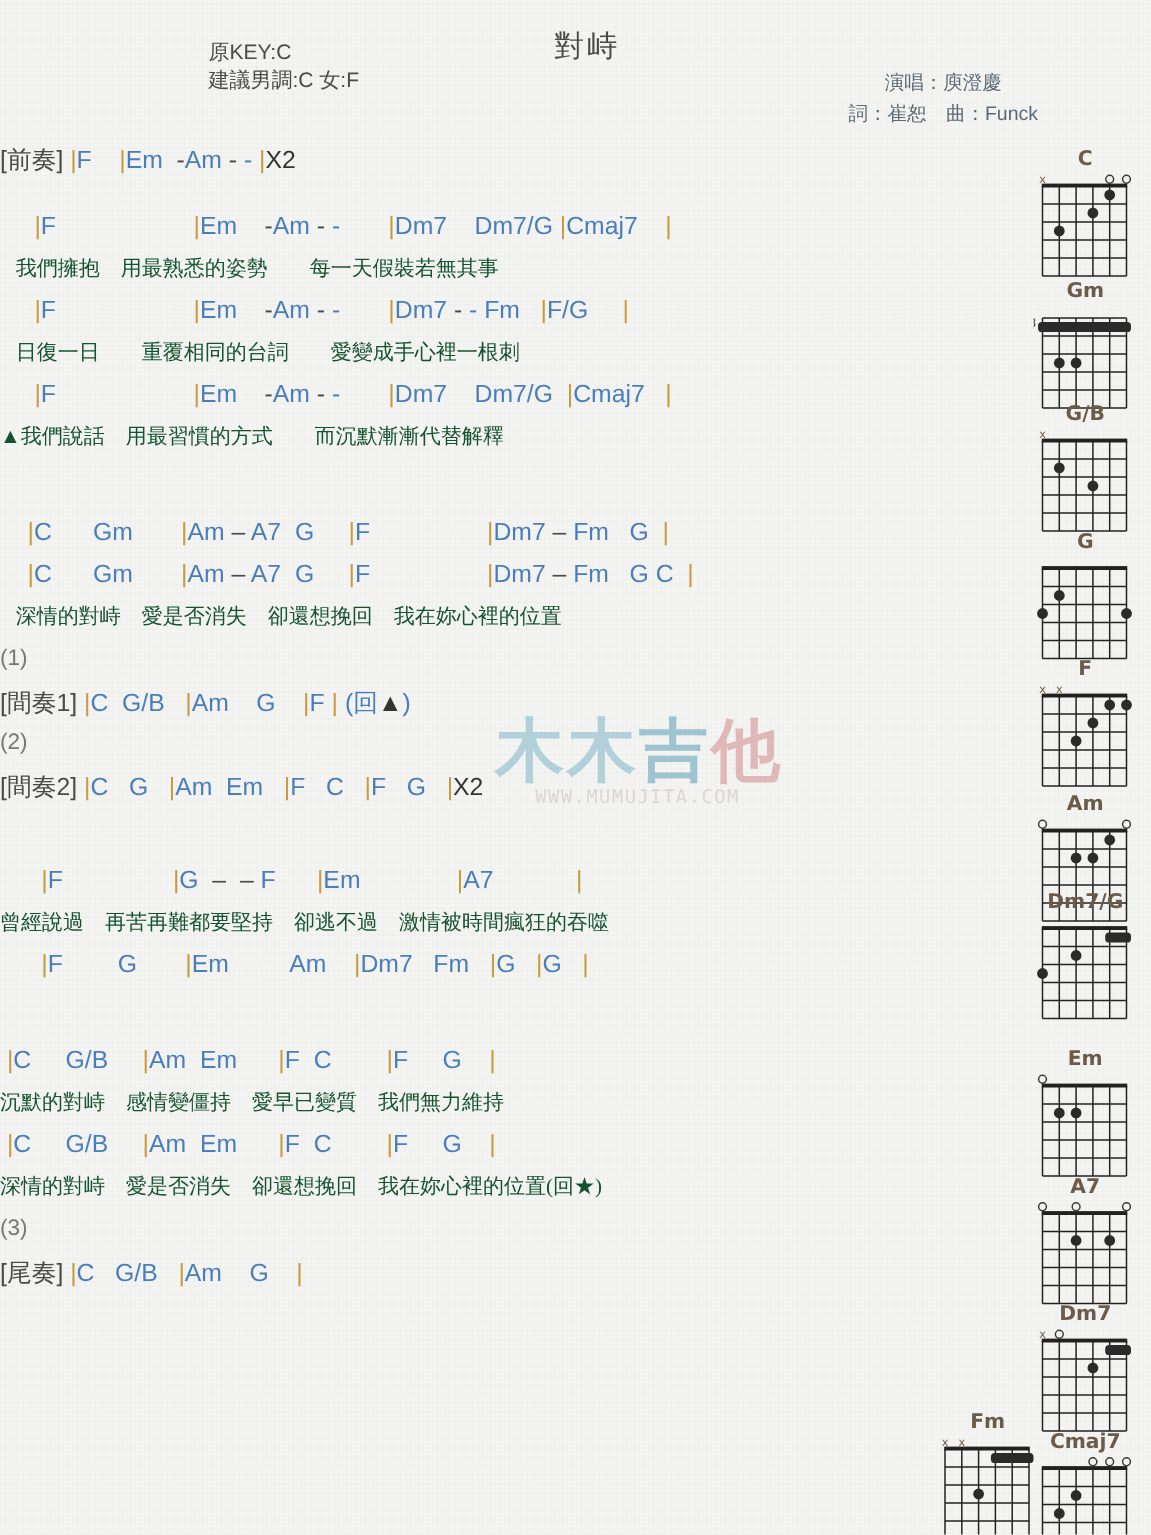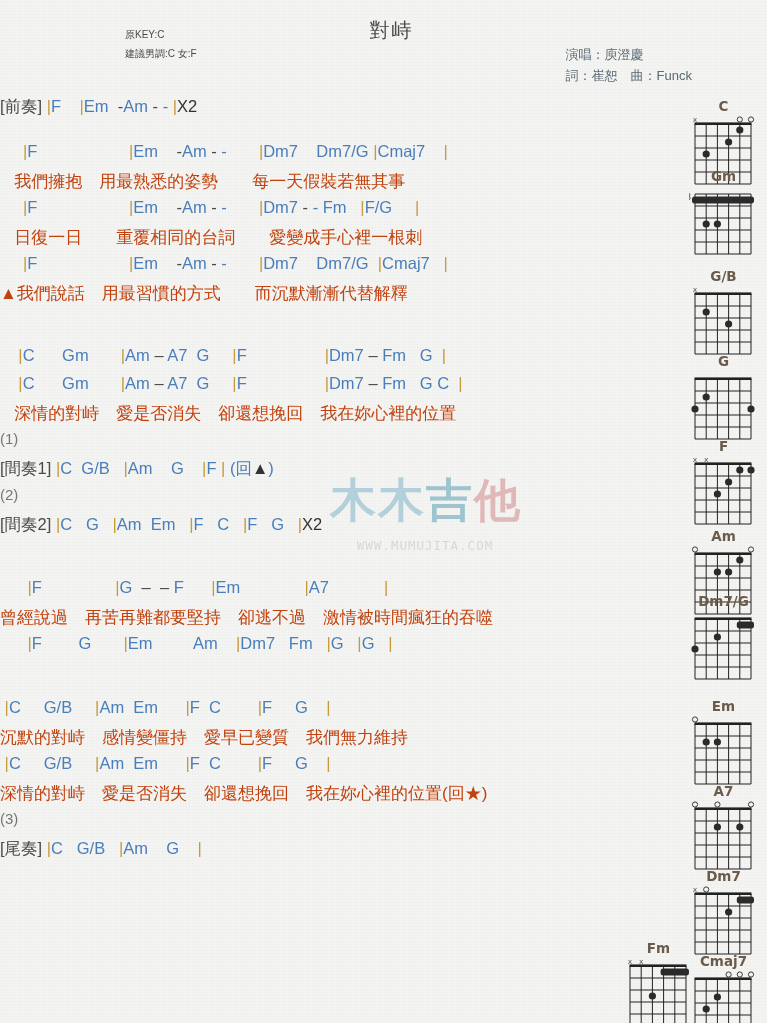--- a/index.html
+++ b/index.html
@@ -16,46 +16,46 @@
     position:absolute;inset:0;
     background-image:
       repeating-linear-gradient(0deg, rgba(0,0,0,0.012) 0px, rgba(0,0,0,0.012) 1px, rgba(255,255,255,0) 1px, rgba(255,255,255,0) 3px),
       repeating-linear-gradient(90deg, rgba(0,0,0,0.012) 0px, rgba(0,0,0,0.012) 1px, rgba(255,255,255,0) 1px, rgba(255,255,255,0) 3px);
     pointer-events:none;
   }
   .sheet{position:absolute;inset:0;}
 
   
   .key-block{
-    position:absolute;left:125px;top:25px;
-    font-size:10px;line-height:19px;color:#4a4a4a;
+    position:absolute;left:139px;top:25px;
+    font-size:14px;line-height:19px;color:#4a4a4a;
     white-space:nowrap;
   }
   .song-title{
     position:absolute;left:0;right:0;top:17px;
     text-align:center;
     font-size:20px;color:#4a4a4a;
     font-family:"DejaVu Sans","Liberation Sans",sans-serif;
     letter-spacing:2px;
     padding-left:16px;
   }
   .credits{
     position:absolute;right:75px;top:44px;
     font-size:13px;line-height:21px;color:#5a6a75;
-    text-align:left;white-space:nowrap;
+    text-align:center;white-space:nowrap;
   }
 
   
   .song-body{
     position:absolute;left:0;top:96px;width:686px;
     font-size:16.5px;
   }
   .line{height:28px;white-space:pre;position:relative;}
   .line.chordline{color:#4a7ebb;font-weight:400;letter-spacing:0px;}
-  .line.lyricline{color:#c2410c;font-family:Liberation Sans, sans-serif;font-size:17px;}
+  .line.lyricline{color:#14532d;font-family:Liberation Serif, serif;font-size:14px;}
   .line.marker{color:#777;font-size:15px;}
   .line.spacer{height:18px;}
   .sec-label{color:#4a4a4a;}
   .bar{color:#c89a3a;}
   .dash{color:#4a4a4a;}
   .tri{color:#333;}
   .x2{color:#333;}
 
   
   .watermark{
@@ -64,21 +64,21 @@
     opacity:.55;pointer-events:none;
     display:flex;flex-direction:column;align-items:center;
   }
   .wm-chars{display:flex;gap:2px;}
   .wm-chars span{
     font-family:"DejaVu Serif","Liberation Serif",serif;
     font-size:46px;font-weight:bold;line-height:44px;
   }
   .wm-url{
     font-family:"DejaVu Sans Mono","Liberation Mono",monospace;
-    font-size:12.5px;letter-spacing:1px;color:#c9c0bb;margin-top:16px;
+    font-size:12.5px;letter-spacing:1px;color:#c9c0bb;margin-top:1px;
   }
 
   
   .chord-col{position:absolute;right:0;top:0;width:82px;}
   .chord-box{position:absolute;width:77px;}
   .cd-name{
     text-align:center;font-size:13.5px;font-weight:bold;
     color:#6b5b4b;line-height:16px;
     font-family:"DejaVu Sans","Liberation Sans",sans-serif;
   }
@@ -167,21 +167,21 @@
             <line x1="28.4" y1="10" x2="28.4" y2="70" stroke="#222" stroke-width="1"></line>
             <line x1="39.599999999999994" y1="10" x2="39.599999999999994" y2="70" stroke="#222" stroke-width="1"></line>
             <line x1="50.8" y1="10" x2="50.8" y2="70" stroke="#222" stroke-width="1"></line>
             <line x1="62" y1="10" x2="62" y2="70" stroke="#222" stroke-width="1"></line>
             <circle cx="17.2" cy="40" r="3.6" fill="#2b2b2b"></circle>
             <circle cx="39.599999999999994" cy="28" r="3.6" fill="#2b2b2b"></circle>
             <circle cx="50.8" cy="16" r="3.6" fill="#2b2b2b"></circle>
           </svg>
         </div>
       </div>
-      <div class="chord-box" style="top: 168px; left: 0px;">
+      <div class="chord-box" style="top: 186px; left: 0px;">
         <div class="cd-name">Gm</div>
         <div class="cd-svgwrap">
           <svg width="70" height="80" viewBox="0 0 70 80" xmlns="http://www.w3.org/2000/svg">
             <text x="2" y="16" font-size="8" fill="#3a3a3a" text-anchor="end" font-family="DejaVu Sans, sans-serif">3</text>
             <line x1="6" y1="10" x2="62" y2="10" stroke="#222" stroke-width="1"></line>
             <line x1="6" y1="22" x2="62" y2="22" stroke="#222" stroke-width="1"></line>
             <line x1="6" y1="34" x2="62" y2="34" stroke="#222" stroke-width="1"></line>
             <line x1="6" y1="46" x2="62" y2="46" stroke="#222" stroke-width="1"></line>
             <line x1="6" y1="58" x2="62" y2="58" stroke="#222" stroke-width="1"></line>
             <line x1="6" y1="70" x2="62" y2="70" stroke="#222" stroke-width="1"></line>

